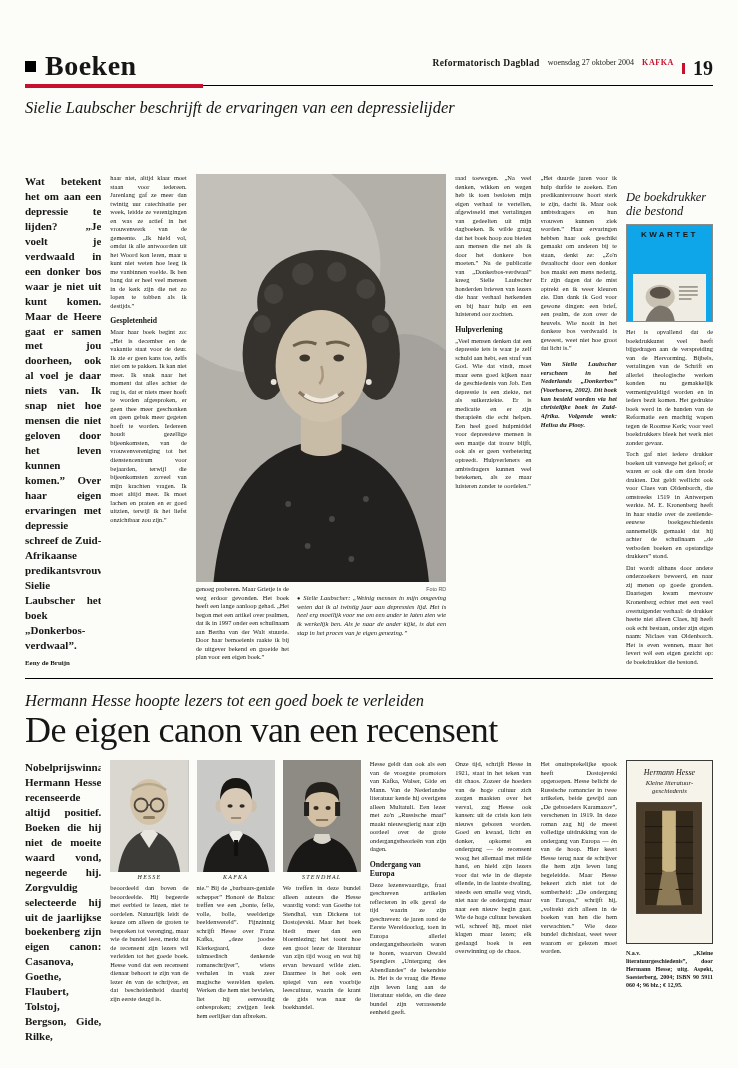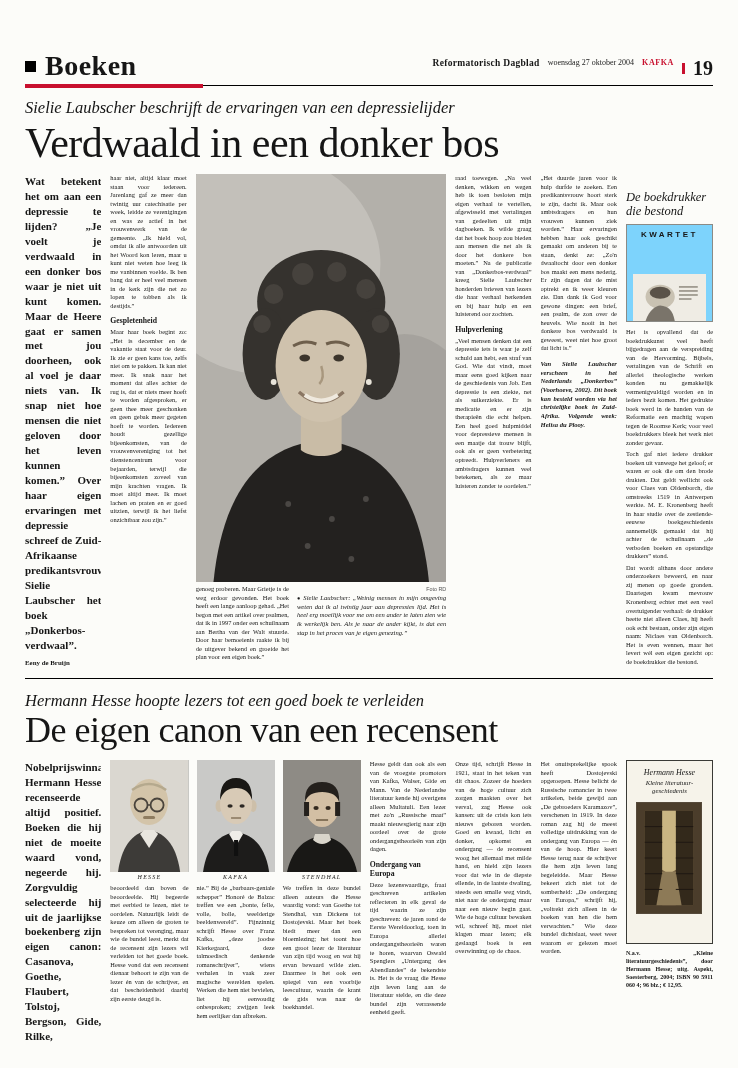--- a/index.html
+++ b/index.html
@@ -49,21 +49,21 @@
             font-family:"Liberation Sans","DejaVu Sans",sans-serif; }
 
   
   .photo-col { display:flex; flex-direction:column; }
   .mainphoto { margin:0; height:408px; background:#9b9b98; overflow:hidden; }
   .mainphoto svg { display:block; width:100%; height:100%; }
   .under { display:grid; grid-template-columns:1fr 1.6fr; gap:8px; margin-top:3px; flex:1; overflow:hidden; }
 
   
   .sb-title { font-size:12.5px; font-style:italic; font-weight:normal; line-height:1.12; margin:16px 0 6px; }
-  .kwartet { width:100%; height:98px; border:1px solid #8b8b86; background:#7dd3fc; margin:0 0 6px;
+  .kwartet { width:100%; height:98px; border:1px solid #8b8b86; background:#0ea5e9; margin:0 0 6px;
              display:flex; flex-direction:column; align-items:center; overflow:hidden;gap:33px; }
   .kw-word { font-family:"Liberation Sans","DejaVu Sans",sans-serif; font-weight:bold; font-size:8px;
              letter-spacing:2.5px; margin:5px 0 2px; }
   .kwartet svg { width:86%; flex:1; }
 
   
   .divider { position:absolute; left:25px; right:25px; top:678px; height:0; border:none; border-top:1px solid #000; margin:0; }
 
   
   .photos { display:flex; flex-direction:column; overflow:hidden; }
@@ -97,21 +97,20 @@
       <span class="paper">Reformatorisch Dagblad</span>
       <span class="edate">woensdag 27 oktober 2004</span>
       <span class="pagina">KAFKA</span>
       <span class="red-tick"></span>
       <span class="pageno">19</span>
     </div>
     <div class="red-underline"></div>
   </header>
 
   <h2 class="kicker k1">Sielie Laubscher beschrijft de ervaringen van een depressielijder</h2>
-  <h2 class="headline h1a">Verdwaald in een donker bos</h2>
 
   <section class="grid g1">
     <div class="col">
       <p class="intro">Wat betekent het om aan een depressie te lijden? „Je voelt je verdwaald in een donker bos waar je niet uit kunt komen. Maar de Heere gaat er samen met jou doorheen, ook al voel je daar niets van. Ik snap niet hoe mensen die niet geloven door het leven kunnen komen.” Over haar eigen ervaringen met depressie schreef de Zuid-Afrikaanse predikantsvrouw Sielie Laubscher het boek „Donkerbos-verdwaal”.</p>
       <p class="byline">Eeny de Bruijn</p>
       <p class="body">Samen met haar man, ds. Nic Laubscher, woont ze al dertig jaar in Fochville, een mijnwerkersdorp halverwege de weg van Pretoria naar Potchefstroom. Het is een vriendelijke gemeente waar de mensen elkaar kennen en waar de pastorie midden in het dorp staat. Wie er aanklopt, wordt gastvrij ontvangen en merkt niets van de donkere jaren die achter het echtpaar liggen. Het is een van de problemen waar Sielie Laubscher tegenaan loopt: aan de buitenkant is er niets te zien, terwijl vanbinnen alles donker kan zijn. „Pas toen ik het boek las, begreep ik wat er al die jaren in haar omging,” zegt een vriendin uit de gemeente. Zelf zegt ze daarover: „Ik heb het niemand kwalijk genomen, want ik verborg het zelf. Een depressie zie je niet aan de buitenkant, en juist dat maakt de ziekte zo eenzaam.”</p>
     </div>
 
     <div class="col">
       <p class="body">haar niet, altijd klaar moet staan voor iedereen. Jarenlang gaf ze meer dan twintig uur catechisatie per week, leidde ze verenigingen en was ze actief in het vrouwenwerk van de gemeente. „Ik hield vol, omdat ik alle antwoorden uit het Woord kon leren, maar u kunt niet weten hoe leeg ik me vanbinnen voelde. Ik ben bang dat er heel veel mensen in de kerk zijn die net zo lopen te tobben als ik destijds.”</p>

